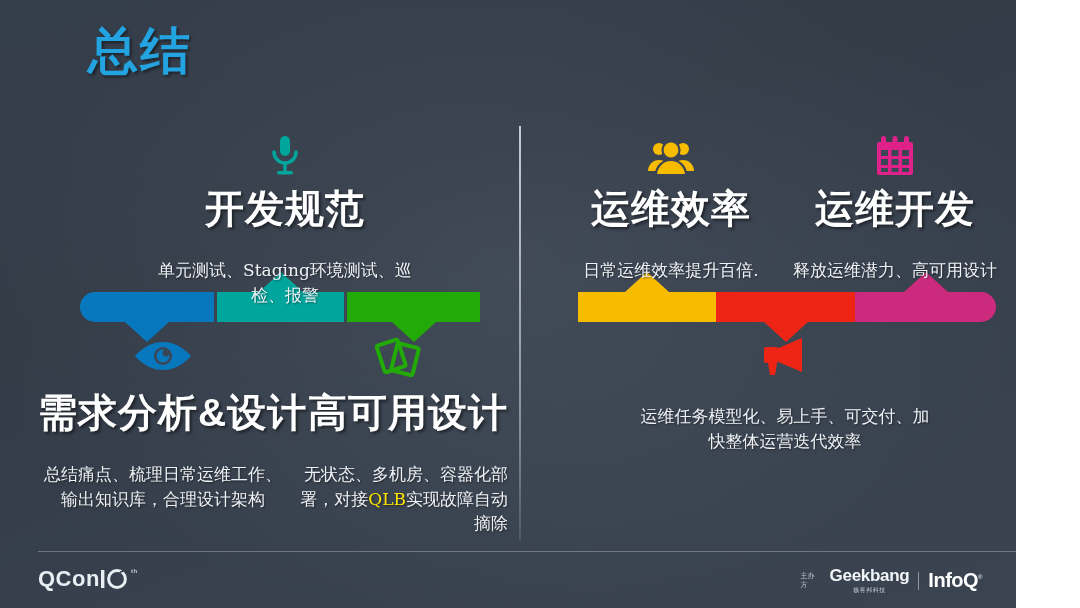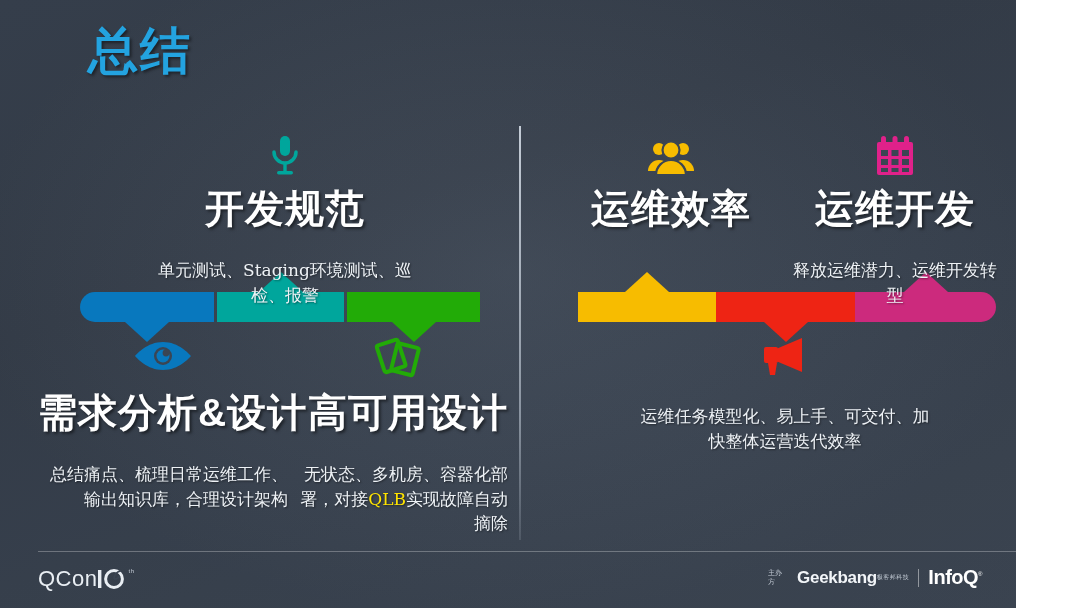--- a/index.html
+++ b/index.html
@@ -87,45 +87,45 @@
     text-shadow: 1px 1px 2px rgba(0,0,0,0.45);
   }
   .hl { color: #ffe400; }
 
   
   #block-dev     { left: 150px; top: 132px; width: 270px; }
   #block-effic   { left: 566px; top: 132px; width: 210px; }
   #block-opsdev  { left: 790px; top: 132px; width: 210px; }
 
   
-  #block-req     { left: 38px;  top: 330px; width: 250px; text-align: right; }
+  #block-req     { left: 38px;  top: 330px; width: 250px; }
   #block-ha      { left: 288px; top: 330px; width: 220px; text-align: right; }
   #block-deliver { left: 640px; top: 330px; width: 290px; }
 
   .below .icon-wrap { height: 52px; align-items: center; }
 
   
   .footer-rule {
     position: absolute; left: 38px; top: 551px;
     width: 1004px; height: 1px;
     background: rgba(255,255,255,0.28);
   }
   .qcon-logo {
     position: absolute; left: 38px; top: 566px;
     display: flex; align-items: center; gap: 1px;
-    font-size: 22px; font-weight: normal; color: #e9eef3;
+    font-size: 22px; font-weight: bold; color: #e9eef3;
     letter-spacing: 0.5px;
   }
   .qcon-mark { display: flex; align-items: flex-start; }
   .sponsor {
     position: absolute; right: 34px; top: 566px;
     display: flex; align-items: center; gap: 9px;
   }
   .sponsor-label { font-size: 7px; color: #c4ccd6; line-height: 1.15; width: 20px; }
-  .geekbang { display: flex; flex-direction: row; align-items: center; }
+  .geekbang { display: flex; flex-direction: column; align-items: center; }
   .geekbang-main { font-size: 17px; font-weight: bold; color: #f2f5f8; letter-spacing: -0.3px; }
   .geekbang-sub { font-size: 6px; color: #c4ccd6; letter-spacing: 0.5px; }
   .sponsor-sep { width: 1px; height: 18px; background: rgba(255,255,255,0.45); }
   .infoq { font-size: 20px; font-weight: bold; color: #ffffff; letter-spacing: -0.5px; }
   .infoq sup { font-size: 6px; font-weight: normal; vertical-align: super; }
 </style>
 </head>
 <body>
 
 <div id="slide">
@@ -176,20 +176,21 @@
       <svg width="48" height="40" viewBox="0 0 48 40" aria-hidden="true">
         <circle cx="12" cy="11" r="6" fill="#f7bc00"></circle>
         <path d="M1 33 a11 11 0 0 1 22 0 z" fill="#f7bc00"></path>
         <circle cx="36" cy="11" r="6" fill="#f7bc00"></circle>
         <path d="M25 33 a11 11 0 0 1 22 0 z" fill="#f7bc00"></path>
         <circle cx="24" cy="12" r="8.5" fill="#f7bc00" stroke="#3b4553" stroke-width="2.2"></circle>
         <path d="M9 37 a15 15 0 0 1 30 0 z" fill="#f7bc00" stroke="#3b4553" stroke-width="2.2"></path>
       </svg>
     </div>
     <div class="heading">运维效率</div>
+    <div class="desc">日常运维效率提升百倍.</div>
   </div>
 
   <div class="block" id="block-opsdev">
     <div class="icon-wrap">
       <svg width="46" height="44" viewBox="0 0 46 44" aria-hidden="true">
         <rect x="9" y="2" width="5" height="9" rx="2.5" fill="#e0218a"></rect>
         <rect x="20.5" y="2" width="5" height="9" rx="2.5" fill="#e0218a"></rect>
         <rect x="32" y="2" width="5" height="9" rx="2.5" fill="#e0218a"></rect>
         <rect x="5" y="8" width="36" height="33" rx="2" fill="#e0218a"></rect>
         <g fill="#3b4553">
@@ -199,21 +200,21 @@
           <rect x="9" y="25" width="7" height="6"></rect>
           <rect x="19.5" y="25" width="7" height="6"></rect>
           <rect x="30" y="25" width="7" height="6"></rect>
           <rect x="9" y="34" width="7" height="4"></rect>
           <rect x="19.5" y="34" width="7" height="4"></rect>
           <rect x="30" y="34" width="7" height="4"></rect>
         </g>
       </svg>
     </div>
     <div class="heading">运维开发</div>
-    <div class="desc">释放运维潜力、运维开发转型</div>
+    <div class="desc">释放运维潜力、高可用设计</div>
   </div>
 
   <div class="block below" id="block-req">
     <div class="icon-wrap">
       <svg width="58" height="34" viewBox="0 0 58 34" aria-hidden="true">
         <path d="M29 3 C45 3 55 15 57 17 C55 19 45 31 29 31 C13 31 3 19 1 17 C3 15 13 3 29 3 Z" fill="#0878be"></path>
         <circle cx="29" cy="17" r="9" fill="#3b4553"></circle>
         <circle cx="29" cy="17" r="6.5" fill="#0878be"></circle>
         <circle cx="32" cy="14" r="3.4" fill="#3b4553"></circle>
       </svg>

